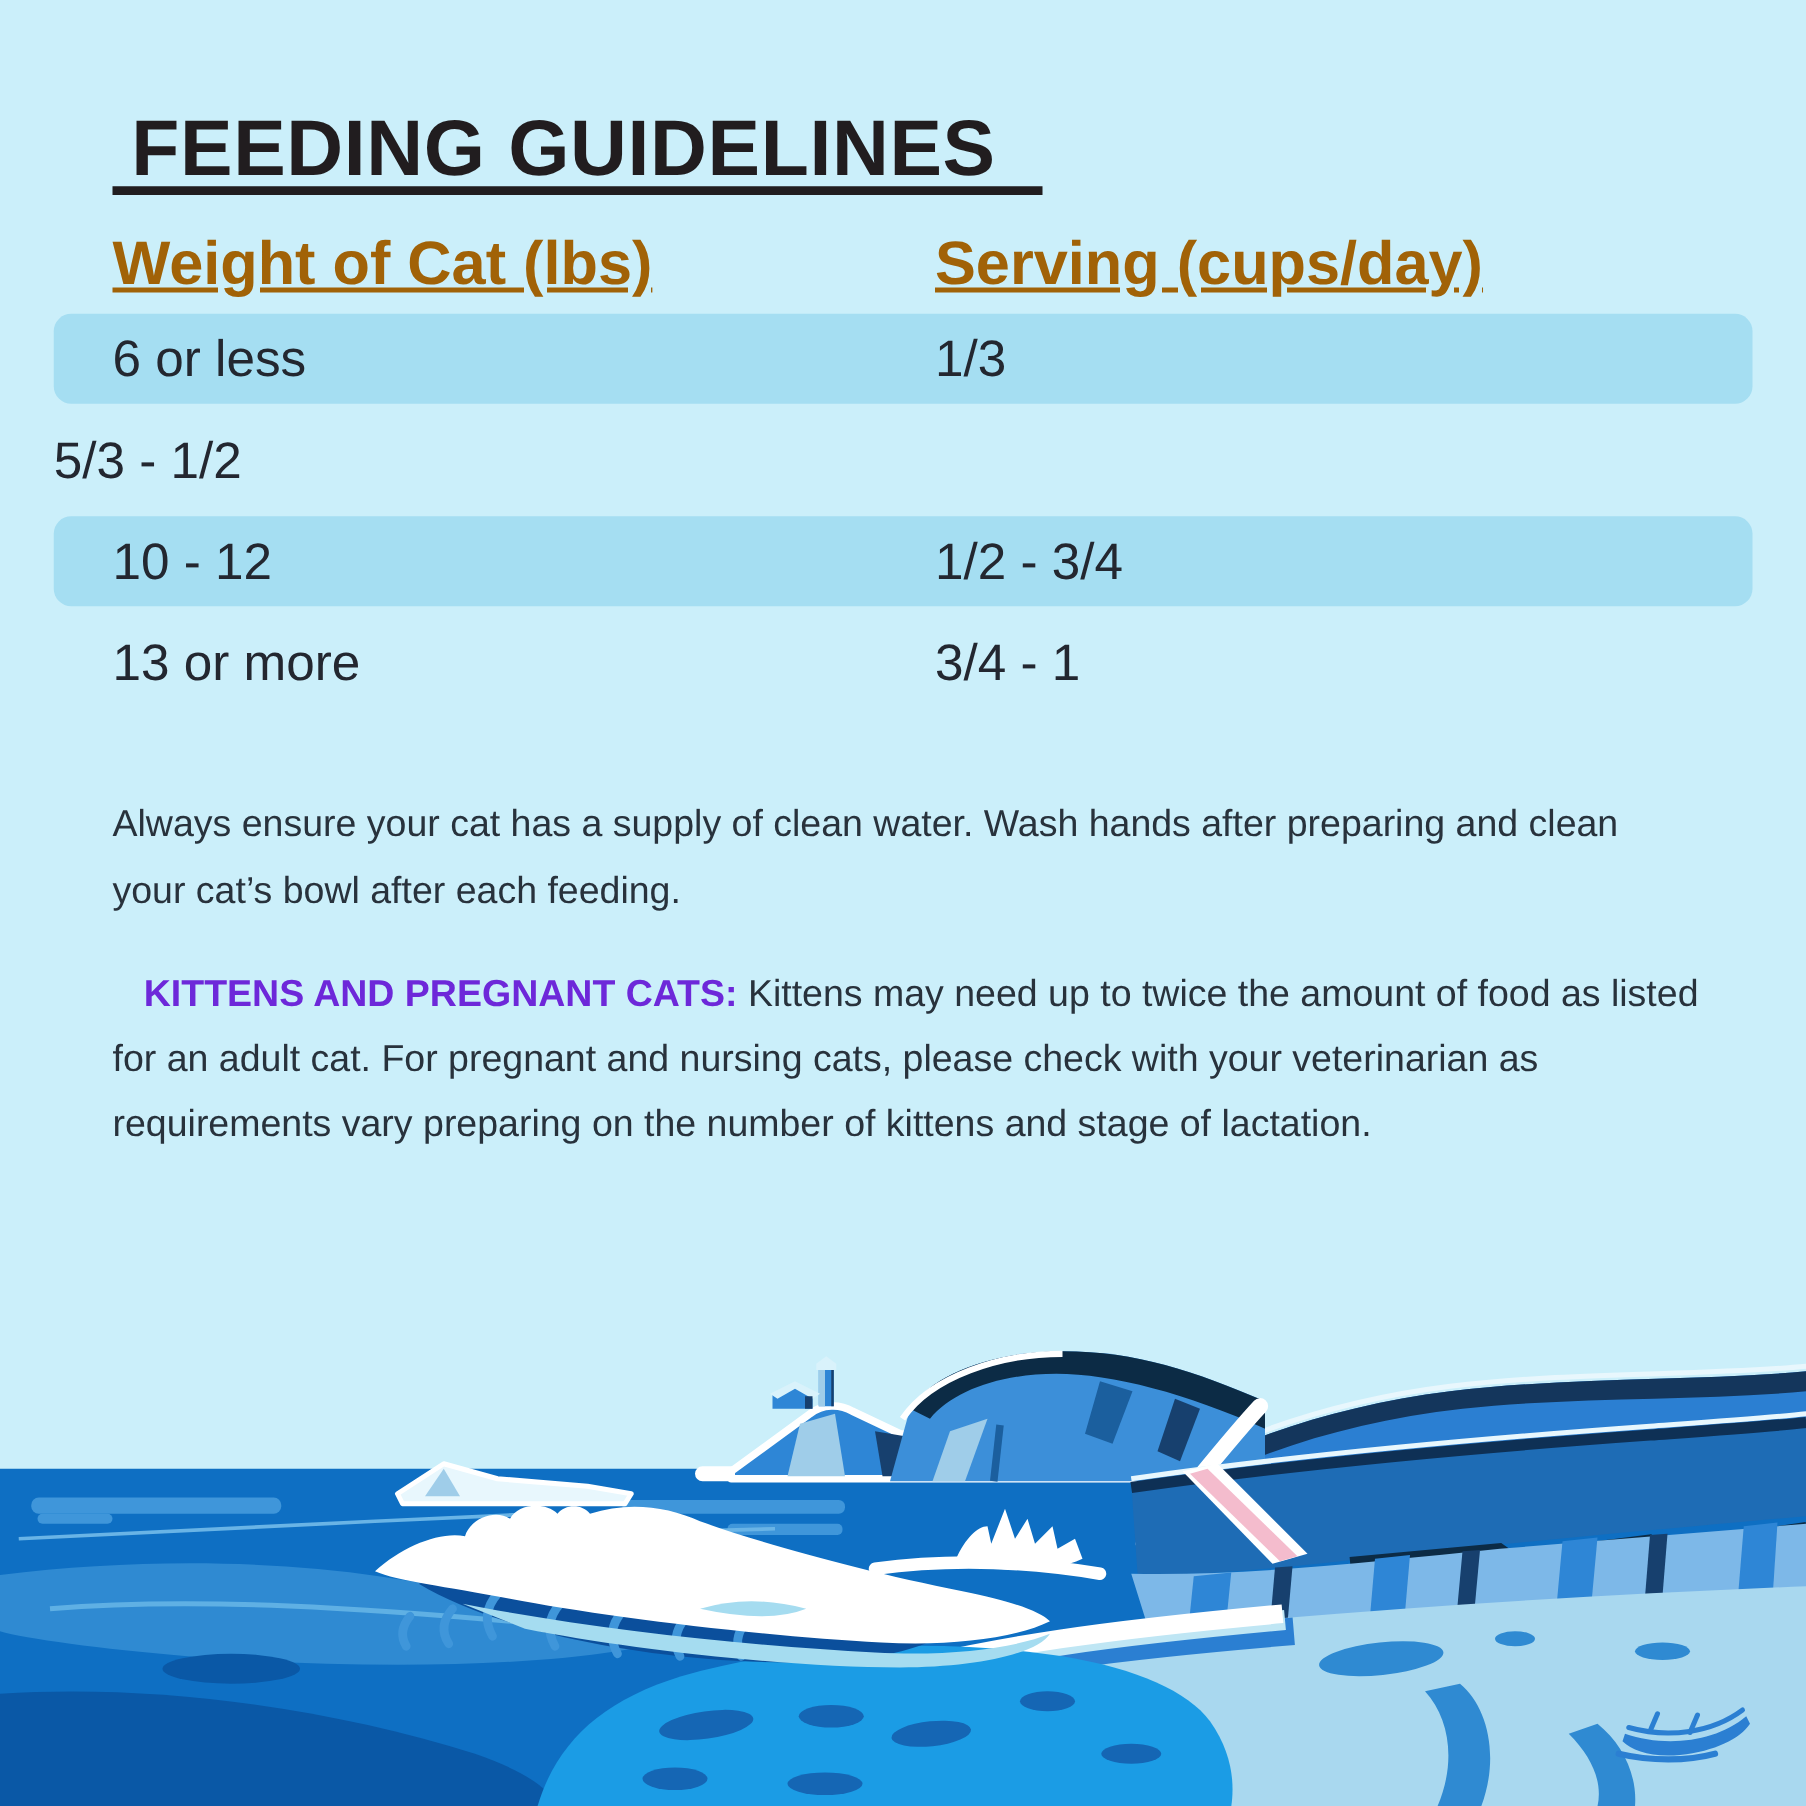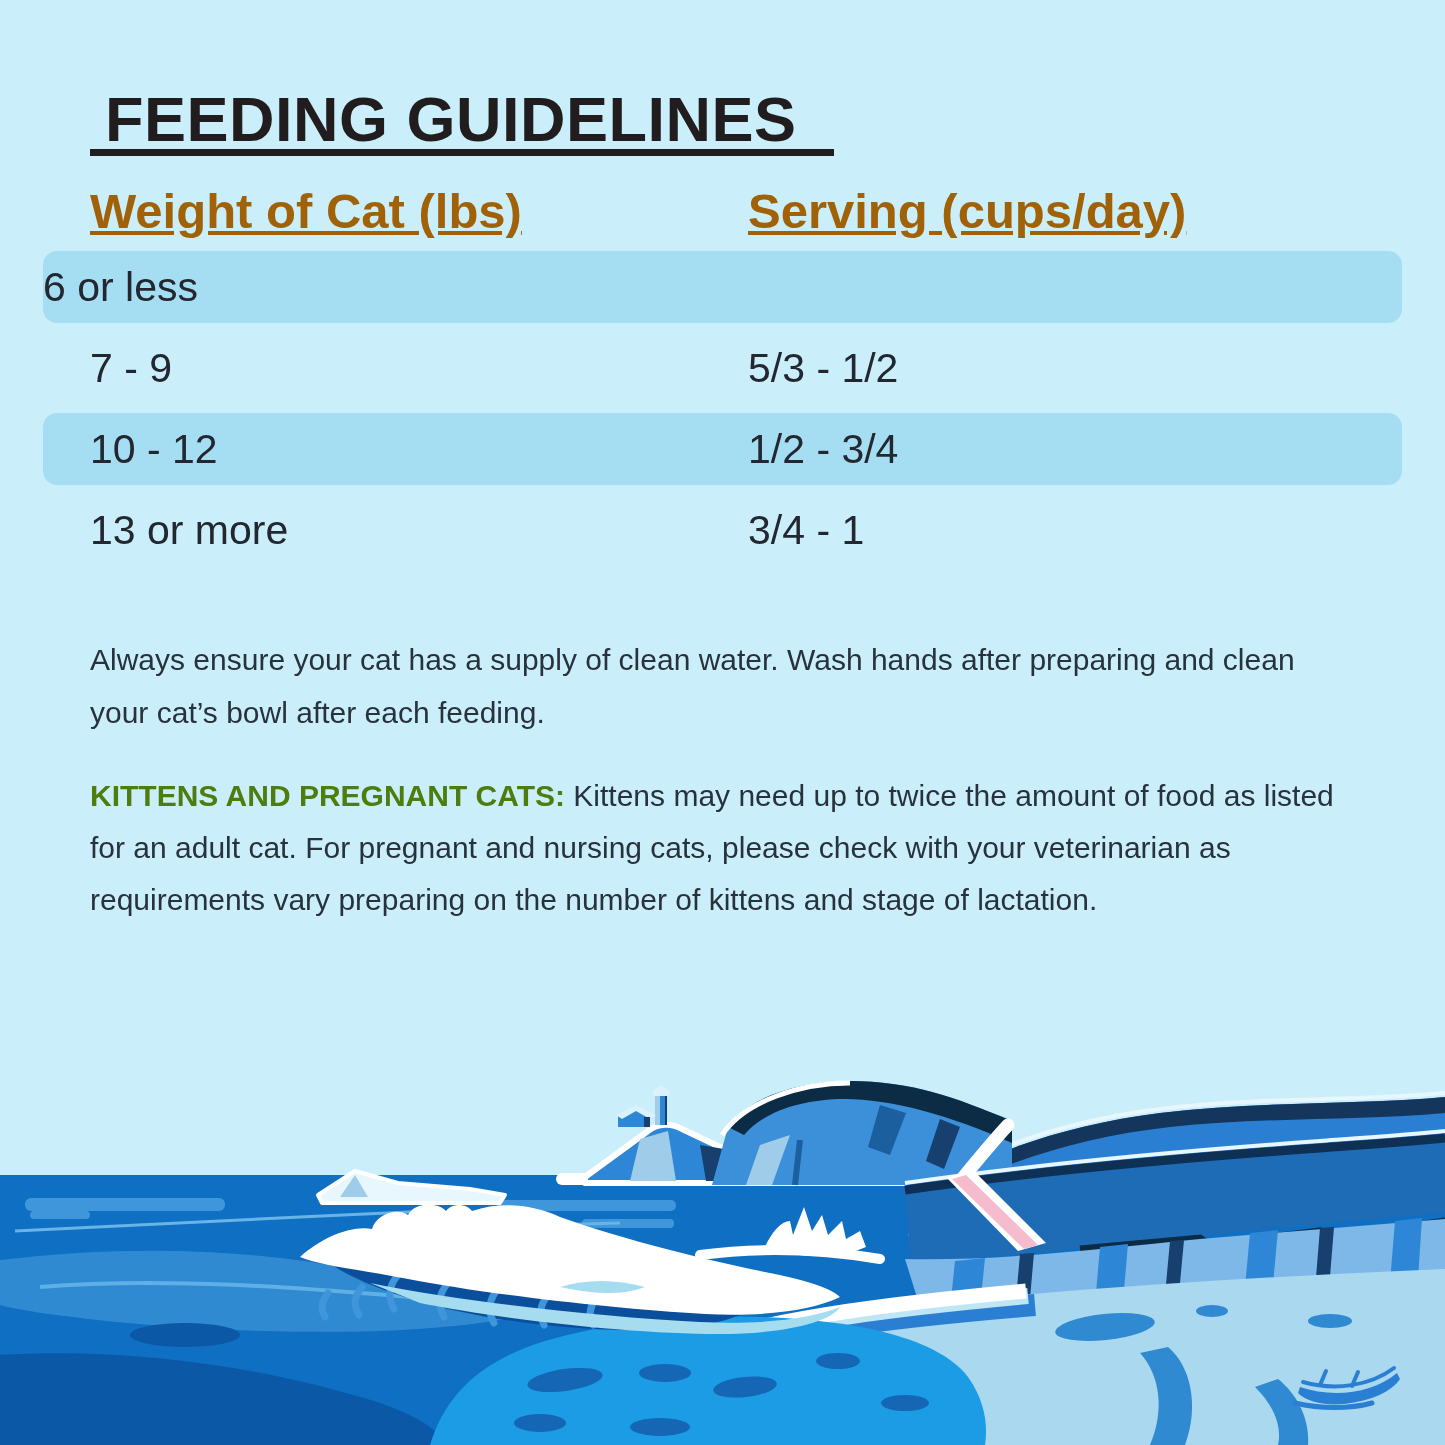--- a/index.html
+++ b/index.html
@@ -36,21 +36,21 @@
   .td { padding-left:47px; }
   .td:last-child { padding-left:0; }
   .tr--shaded { background:#a5def2; }
 
   .note {
     position:absolute; left:90px; margin:0;
     font-size:30px; line-height:53px; color:#28323c;
   }
   .note--water { top:633px; width:1230px; }
   .note--kittens { top:770px; width:1280px; line-height:52px; }
-  .note strong { color:#4d7c0f; }
+  .note strong { color:#6d28d9;margin-left:25px; }
 
   .scene {
     position:absolute; left:0; bottom:0; width:1445px; height:410px;
     display:block;
   }
 </style>
 </head>
 <body>
 
 <div class="sheet">
@@ -58,23 +58,23 @@
   <h1 class="title">FEEDING GUIDELINES</h1>
   <div class="rule"></div>
 
   <div class="table">
     <div class="thead">
       <div class="th">Weight of Cat (lbs)</div>
       <div class="th">Serving (cups/day)</div>
     </div>
     <div class="tr tr--shaded">
       <div class="td">6 or less</div>
+      <div class="td">1/3</div>
     </div>
     <div class="tr">
-      <div class="td">7 - 9</div>
       <div class="td">5/3 - 1/2</div>
     </div>
     <div class="tr tr--shaded">
       <div class="td">10 - 12</div>
       <div class="td">1/2 - 3/4</div>
     </div>
     <div class="tr">
       <div class="td">13 or more</div>
       <div class="td">3/4 - 1</div>
     </div>

